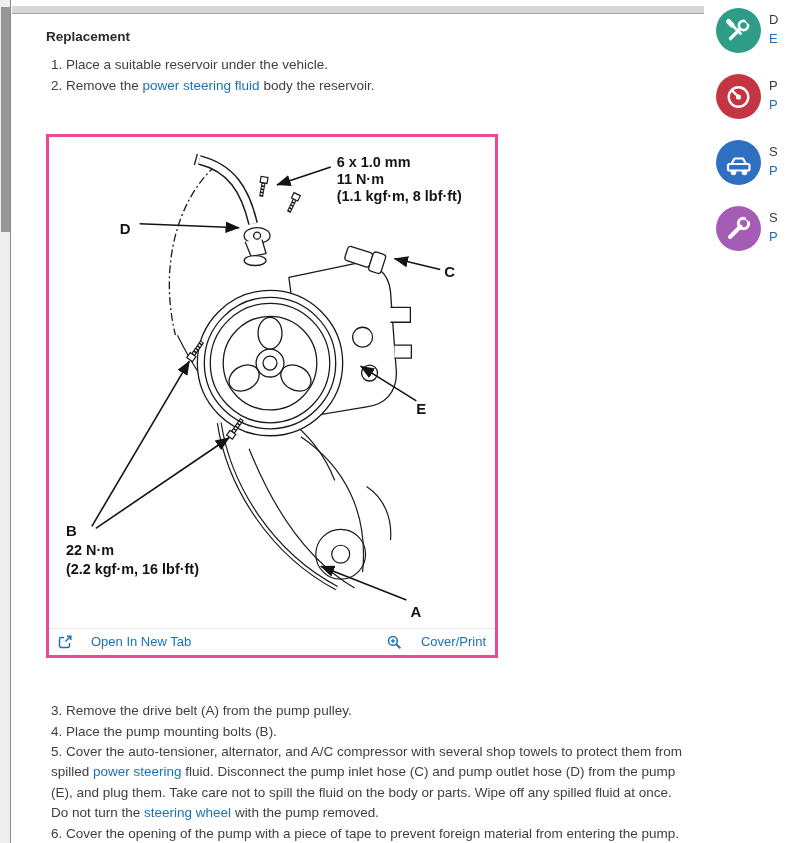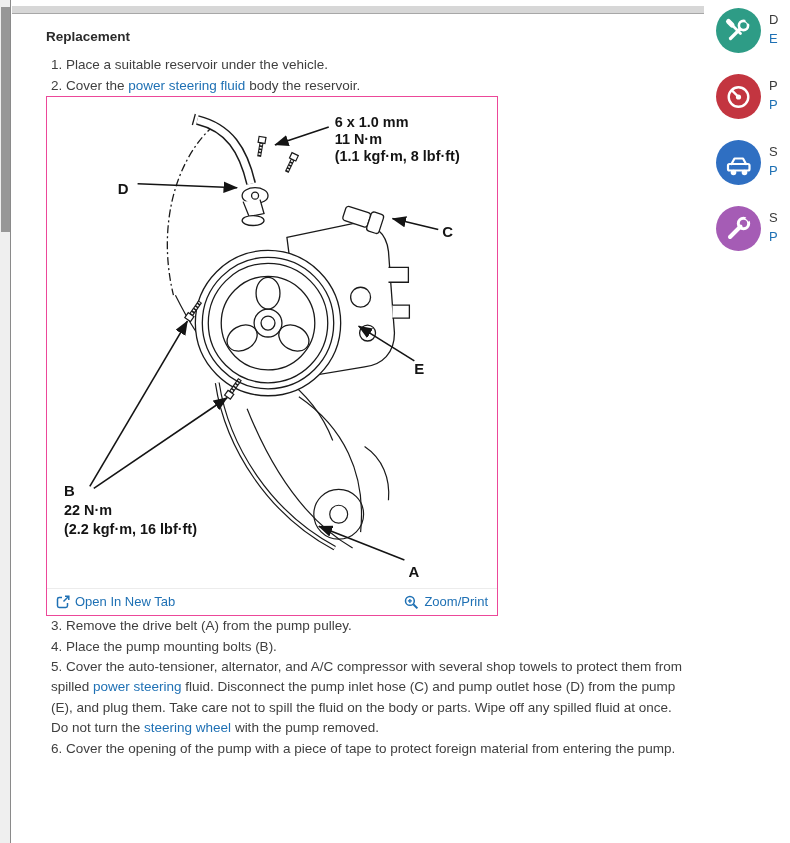--- a/index.html
+++ b/index.html
@@ -10,26 +10,26 @@
             border-right:1px solid #8a8a8a;box-sizing:border-box;}
   .sb-thumb{position:absolute;left:1px;top:7px;width:9px;height:225px;background:#979797;}
   
   .main{position:absolute;left:12px;top:6px;width:692px;height:843px;background:#fff;}
   .top-band{height:7px;background:#d7d7d7;border-bottom:1px solid #a7a7a7;}
   .content{padding:13px 12px 0 34px;font-size:13.5px;line-height:20.4px;}
   .heading{font-weight:bold;color:#2b2b2b;margin:0 0 8px 0;}
   .step{margin:0;padding-left:5px;}
   a.link{color:#1e70b4;text-decoration:none;cursor:pointer;text-align:center;}
   
-  .figure{width:452px;border:1px solid #ec4899;background:#fff;box-sizing:border-box;}
+  .figure{width:452px;margin-top:38px;border:3px solid #ec4899;background:#fff;box-sizing:border-box;}
   .diagram-wrap{width:448px;height:489px;padding:1px;}
   .figure-footer{height:26px;display:flex;justify-content:space-between;align-items:center;
                  padding:0 9px;border-top:1px solid #ececec;font-size:13px;}
-  .foot-link{display:flex;align-items:center;gap:5px;color:#1e70b4;cursor:pointer;text-decoration:none;}
-  .steps-bottom{}
+  .foot-link{display:flex;align-items:center;gap:19px;color:#1e70b4;cursor:pointer;text-decoration:none;}
+  .steps-bottom{margin-top:43px;}
   .diagram text{font-family:"Liberation Sans",sans-serif;font-weight:bold;fill:#141414;}
   
   .sidebar{position:absolute;left:716px;top:8px;width:74px;display:flex;flex-direction:column;gap:21px;}
   .sb-item{display:flex;gap:8px;}
   .sb-circle{width:45px;height:45px;flex:0 0 45px;cursor:pointer;}
   .sb-text{padding-top:2px;font-size:13px;line-height:19px;white-space:nowrap;}
   .sb-title{color:#3a3a3a;}
   .sb-link2{color:#1e70b4;cursor:pointer;text-decoration:none;display:block;}
 </style>
 </head>
@@ -42,21 +42,21 @@
   </div>
 
   <div class="main">
     <div class="top-band"></div>
     <div class="content">
 
       <div class="heading">Replacement</div>
 
       <p class="step"><span>1.</span><span> Place a suitable reservoir under the vehicle.</span></p>
 
-      <p class="step"><span>2.</span><span> Cover the </span><a class="link">power steering fluid</a><span> body the reservoir.</span></p>
+      <p class="step"><span>2.</span><span> Remove the </span><a class="link">power steering fluid</a><span> body the reservoir.</span></p>
 
       <div class="figure">
         <div class="diagram-wrap">
           <svg class="diagram" viewBox="0 0 448 489" width="446" height="487" xmlns="http://www.w3.org/2000/svg">
             <defs>
               <marker id="arrow" viewBox="0 0 10 8" markerWidth="9" markerHeight="7.2" refX="9.5" refY="4" orient="auto">
                 <path d="M0,0 L10,4 L0,8 Z" fill="#141414"></path>
               </marker>
             </defs>
 
@@ -163,30 +163,30 @@
             </svg>
             <span>Open In New Tab</span>
           </a>
           <a class="foot-link">
             <svg width="15" height="15" viewBox="0 0 15 15">
               <circle cx="5.9" cy="5.9" r="4.4" fill="none" stroke="#1e70b4" stroke-width="1.5"></circle>
               <line x1="9.3" y1="9.3" x2="13.4" y2="13.4" stroke="#1e70b4" stroke-width="2"></line>
               <line x1="5.9" y1="3.9" x2="5.9" y2="7.9" stroke="#1e70b4" stroke-width="1.3"></line>
               <line x1="3.9" y1="5.9" x2="7.9" y2="5.9" stroke="#1e70b4" stroke-width="1.3"></line>
             </svg>
-            <span>Zoom/Print</span>
+            <span>Cover/Print</span>
           </a>
         </div>
       </div>
 
       <div class="steps-bottom">
         <p class="step"><span>3.</span><span> Remove the drive belt (A) from the pump pulley.</span></p>
         <p class="step"><span>4.</span><span> Place the pump mounting bolts (B).</span></p>
         <p class="step"><span>5.</span><span> Cover the auto-tensioner, alternator, and A/C compressor with several shop towels to protect them from spilled </span><a class="link">power steering</a><span> fluid. Disconnect the pump inlet hose (C) and pump outlet hose (D) from the pump (E), and plug them. Take care not to spill the fluid on the body or parts. Wipe off any spilled fluid at once. Do not turn the </span><a class="link">steering wheel</a><span> with the pump removed.</span></p>
-        <p class="step"><span>6.</span><span> Cover the opening of the pump with a piece of tape to protect foreign material from entering the pump.</span></p>
+        <p class="step"><span>6.</span><span> Cover the opening of the pump with a piece of tape to prevent foreign material from entering the pump.</span></p>
       </div>
 
     </div>
   </div>
 
   <div class="sidebar">
 
     <div class="sb-item">
       <svg class="sb-circle" viewBox="0 0 45 45">
         <circle cx="22.5" cy="22.5" r="22.5" fill="#2e9c86"></circle>

